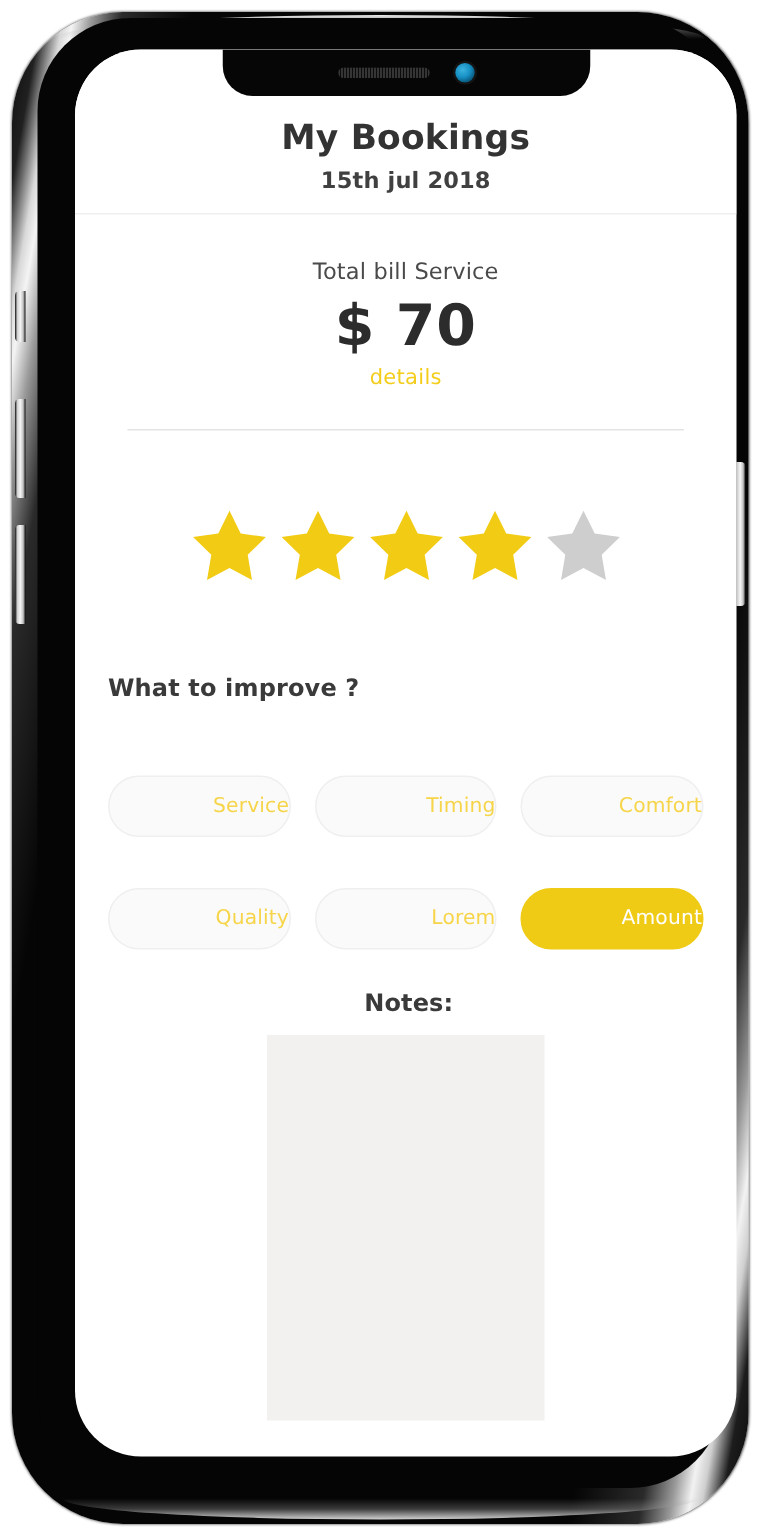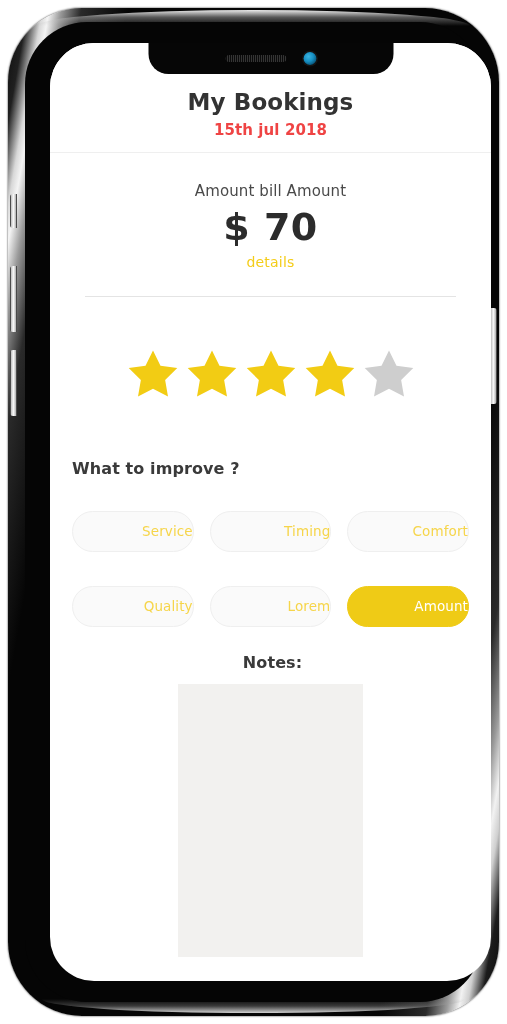--- a/index.html
+++ b/index.html
@@ -54,21 +54,21 @@
     width: 86%;
     height: 14px;
     border-radius: 50%/0 0 100% 100%;
     background: linear-gradient(0deg, rgba(255,255,255,0.82) 0%, rgba(160,160,160,0.35) 50%, rgba(0,0,0,0) 100%);
     pointer-events: none;
   }
 
   .phone-body {
     position: absolute;
     left: 17px;
-    top: 14px;
+    top: 4px;
     width: 457px;
     height: 980px;
     border-radius: 62px;
     background: #050505;
   }
 
   
   .btn-side {
     position: absolute;
     background: linear-gradient(90deg, #0d0d0d 0%, #cfcfcf 22%, #f6f6f6 50%, #c2c2c2 78%, #101010 100%);
@@ -141,21 +141,21 @@
     font-size: 23px;
     font-weight: 700;
     color: #333333;
     letter-spacing: .1px;
     line-height: 1.18;
   }
   .header-date {
     margin-top: 5px;
     font-size: 15px;
     font-weight: 600;
-    color: #ef4444;
+    color: #404040;
     letter-spacing: .1px;
   }
 
   .rule-full {
     width: 100%;
     height: 1px;
     background: #efefef;
   }
   .rule-inset {
     width: 84%;
@@ -201,21 +201,21 @@
   .star { width: 54px; height: 52px; display: block; }
 
   .improve {
     padding: 46px 22px 0 22px;
   }
   .improve-title {
     font-size: 16px;
     font-weight: 700;
     color: #3a3a3a;
     letter-spacing: .1px;
-    margin-bottom: 13px;
+    margin-bottom: 29px;
   }
   .chip-grid {
     display: grid;
     grid-template-columns: repeat(3, 1fr);
     column-gap: 16px;
     row-gap: 14px;
   }
   .chip {
     height: 41px;
     border-radius: 21px;
@@ -291,21 +291,21 @@
 
         <div class="app">
 
           <div class="header">
             <div class="header-title">My Bookings</div>
             <div class="header-date">15th jul 2018</div>
           </div>
           <div class="rule-full"></div>
 
           <div class="bill">
-            <div class="bill-label">Amount bill Amount</div>
+            <div class="bill-label">Total bill Service</div>
             <div class="bill-amount">$ 70</div>
             <div class="bill-details">details</div>
           </div>
           <div class="rule-inset"></div>
 
           <div class="stars">
             <svg class="star" viewBox="0 0 24 24">
                 <polygon fill="#F2CC14" points="12,1.6 15.45,8.6 23.2,9.72 17.6,15.18 18.92,22.9 12,19.26 5.08,22.9 6.4,15.18 0.8,9.72 8.55,8.6"></polygon>
               </svg>
             <svg class="star" viewBox="0 0 24 24">

